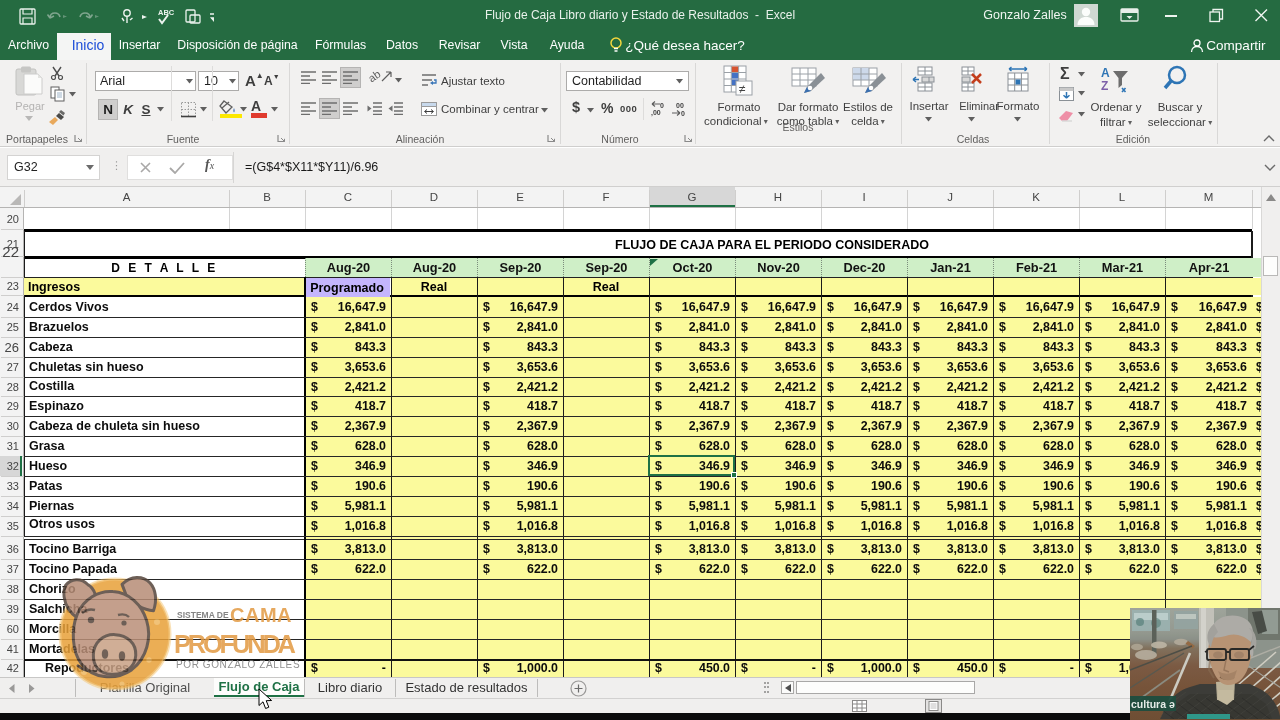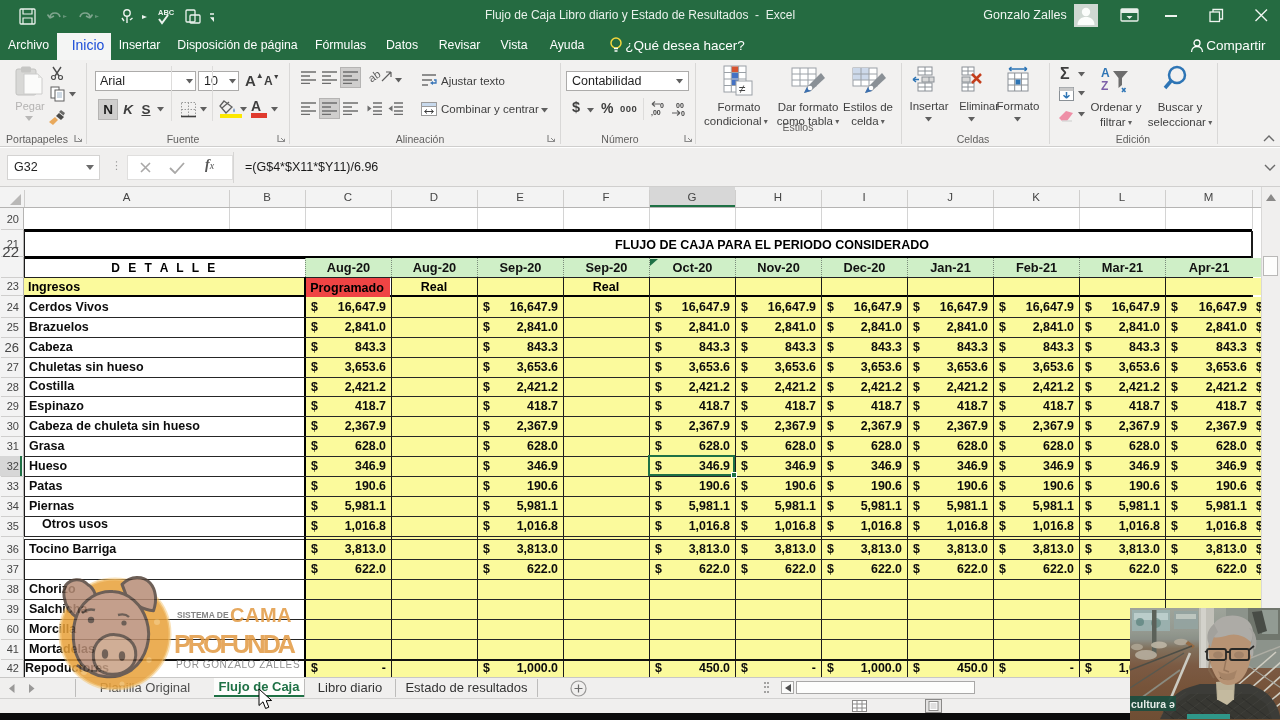--- a/index.html
+++ b/index.html
@@ -502,21 +502,21 @@
 <div class="ab ct" style="left:907px;top:71px;width:86px;height:19px;background:#cfefc7;color:#111;font-size:12.8px;font-weight:bold;border-left:1px dotted #7c8c7c">Jan-21</div>
 <div class="ab ct" style="left:993px;top:71px;width:86px;height:19px;background:#cfefc7;color:#111;font-size:12.8px;font-weight:bold;border-left:1px dotted #7c8c7c">Feb-21</div>
 <div class="ab ct" style="left:1079px;top:71px;width:86px;height:19px;background:#cfefc7;color:#111;font-size:12.8px;font-weight:bold;border-left:1px dotted #7c8c7c">Mar-21</div>
 <div class="ab ct" style="left:1165px;top:71px;width:87px;height:19px;background:#cfefc7;color:#111;font-size:12.8px;font-weight:bold;border-left:1px dotted #7c8c7c">Apr-21</div>
 <div class="ab" style="left:1252px;top:71px;width:9px;height:19px;background:#cfefc7"></div>
 <svg class="ab" style="left:650px;top:72px" width="9" height="8">
         <path d="M0 0h8L0 7z" fill="#1e7145"></path>
       </svg>
 <div class="ab" style="left:24px;top:90px;width:1228px;height:1px;background:#222"></div>
 <div class="ab" style="left:24px;top:91px;width:281px;height:17px;background:#fbfa9c;color:#000;font-size:12.5px;font-weight:bold;display:flex;align-items:center;padding-left:4px">Ingresos</div>
-<div class="ab ct" style="left:304px;top:91px;width:86px;height:19px;background:#ef4444;color:#000;font-size:12.5px;font-weight:bold">Programado</div>
+<div class="ab ct" style="left:304px;top:91px;width:86px;height:19px;background:#c4b5fd;color:#000;font-size:12.5px;font-weight:bold">Programado</div>
 <div class="ab ct" style="left:391px;top:91px;width:86px;height:17px;background:#fbfa9c;color:#000;font-size:12.5px;font-weight:bold">Real</div>
 <div class="ab ct" style="left:477px;top:91px;width:86px;height:17px;background:#fbfa9c;color:#000;font-size:12.5px;font-weight:bold"></div>
 <div class="ab ct" style="left:563px;top:91px;width:86px;height:17px;background:#fbfa9c;color:#000;font-size:12.5px;font-weight:bold">Real</div>
 <div class="ab ct" style="left:649px;top:91px;width:86px;height:17px;background:#fbfa9c;color:#000;font-size:12.5px;font-weight:bold"></div>
 <div class="ab ct" style="left:735px;top:91px;width:86px;height:17px;background:#fbfa9c;color:#000;font-size:12.5px;font-weight:bold"></div>
 <div class="ab ct" style="left:821px;top:91px;width:86px;height:17px;background:#fbfa9c;color:#000;font-size:12.5px;font-weight:bold"></div>
 <div class="ab ct" style="left:907px;top:91px;width:86px;height:17px;background:#fbfa9c;color:#000;font-size:12.5px;font-weight:bold"></div>
 <div class="ab ct" style="left:993px;top:91px;width:86px;height:17px;background:#fbfa9c;color:#000;font-size:12.5px;font-weight:bold"></div>
 <div class="ab ct" style="left:1079px;top:91px;width:86px;height:17px;background:#fbfa9c;color:#000;font-size:12.5px;font-weight:bold"></div>
 <div class="ab ct" style="left:1165px;top:91px;width:87px;height:17px;background:#fbfa9c;color:#000;font-size:12.5px;font-weight:bold"></div>
@@ -965,21 +965,21 @@
 <div class="ab num" style="left:1085px;top:309px;width:75px;height:20px;display:flex;align-items:center;justify-content:space-between">
         <span>$</span>
         <span>5,981.1</span>
       </div>
 <div class="ab num" style="left:1171px;top:309px;width:76px;height:20px;display:flex;align-items:center;justify-content:space-between">
         <span>$</span>
         <span>5,981.1</span>
       </div>
 <div class="ab num" style="left:1256px;top:309px;height:20px;display:flex;align-items:center">$</div>
 <div class="ab" style="left:24px;top:329px;width:1237px;height:1px;background:#262626;z-index:3"></div>
-<div class="ab" style="left:25px;top:329px;width:279px;height:15px;background:#fff;color:#0c0c0c;font-size:12.5px;font-weight:bold;display:flex;align-items:center;padding-left:17px;white-space:nowrap;overflow:hidden">Otros usos</div>
+<div class="ab" style="left:25px;top:329px;width:279px;height:15px;background:#fff;color:#0c0c0c;font-size:12.5px;font-weight:bold;display:flex;align-items:center;padding-left:4px;white-space:nowrap;overflow:hidden">Otros usos</div>
 <div class="ab" style="left:305px;top:329px;width:947px;height:20px;background:#fbfa9c"></div>
 <div class="ab" style="left:1252px;top:329px;width:9px;height:20px;background:#fbfa9c"></div>
 <div class="ab num" style="left:311px;top:329px;width:75px;height:20px;display:flex;align-items:center;justify-content:space-between">
         <span>$</span>
         <span>1,016.8</span>
       </div>
 <div class="ab num" style="left:483px;top:329px;width:75px;height:20px;display:flex;align-items:center;justify-content:space-between">
         <span>$</span>
         <span>1,016.8</span>
       </div>
@@ -1047,20 +1047,21 @@
 <div class="ab num" style="left:1085px;top:352px;width:75px;height:20px;display:flex;align-items:center;justify-content:space-between">
         <span>$</span>
         <span>3,813.0</span>
       </div>
 <div class="ab num" style="left:1171px;top:352px;width:76px;height:20px;display:flex;align-items:center;justify-content:space-between">
         <span>$</span>
         <span>3,813.0</span>
       </div>
 <div class="ab num" style="left:1256px;top:352px;height:20px;display:flex;align-items:center">$</div>
 <div class="ab" style="left:24px;top:372px;width:1237px;height:1px;background:#262626;z-index:3"></div>
+<div class="ab" style="left:25px;top:372px;width:279px;height:19px;background:#fff;color:#0c0c0c;font-size:12.5px;font-weight:bold;display:flex;align-items:center;padding-left:4px;white-space:nowrap;overflow:hidden">Tocino Papada</div>
 <div class="ab" style="left:305px;top:372px;width:947px;height:20px;background:#fbfa9c"></div>
 <div class="ab" style="left:1252px;top:372px;width:9px;height:20px;background:#fbfa9c"></div>
 <div class="ab num" style="left:311px;top:372px;width:75px;height:20px;display:flex;align-items:center;justify-content:space-between">
         <span>$</span>
         <span>622.0</span>
       </div>
 <div class="ab num" style="left:483px;top:372px;width:75px;height:20px;display:flex;align-items:center;justify-content:space-between">
         <span>$</span>
         <span>622.0</span>
       </div>
@@ -1103,21 +1104,21 @@
 <div class="ab" style="left:1252px;top:412px;width:9px;height:20px;background:#fbfa9c"></div>
 <div class="ab" style="left:24px;top:432px;width:1237px;height:1px;background:#262626;z-index:3"></div>
 <div class="ab" style="left:25px;top:432px;width:279px;height:19px;background:#fff;color:#0c0c0c;font-size:12.5px;font-weight:bold;display:flex;align-items:center;padding-left:4px;white-space:nowrap;overflow:hidden">Morcilla</div>
 <div class="ab" style="left:305px;top:432px;width:947px;height:20px;background:#fbfa9c"></div>
 <div class="ab" style="left:1252px;top:432px;width:9px;height:20px;background:#fbfa9c"></div>
 <div class="ab" style="left:24px;top:452px;width:1237px;height:1px;background:#262626;z-index:3"></div>
 <div class="ab" style="left:25px;top:452px;width:279px;height:19px;background:#fff;color:#0c0c0c;font-size:12.5px;font-weight:bold;display:flex;align-items:center;padding-left:4px;white-space:nowrap;overflow:hidden">Mortadelas</div>
 <div class="ab" style="left:305px;top:452px;width:947px;height:20px;background:#fbfa9c"></div>
 <div class="ab" style="left:1252px;top:452px;width:9px;height:20px;background:#fbfa9c"></div>
 <div class="ab" style="left:24px;top:472px;width:1237px;height:1px;background:#262626;z-index:3"></div>
-<div class="ab" style="left:25px;top:472px;width:279px;height:17px;background:#fff;color:#0c0c0c;font-size:12.5px;font-weight:bold;display:flex;align-items:center;padding-left:0;white-space:nowrap;overflow:hidden">Repoductores</div>
+<div class="ab" style="left:25px;top:472px;width:279px;height:17px;background:#fff;color:#0c0c0c;font-size:12.5px;font-weight:bold;display:flex;align-items:center;padding-left:20px;white-space:nowrap;overflow:hidden">Repoductores</div>
 <div class="ab" style="left:305px;top:472px;width:947px;height:18px;background:#fbfa9c"></div>
 <div class="ab" style="left:1252px;top:472px;width:9px;height:18px;background:#fbfa9c"></div>
 <div class="ab num" style="left:311px;top:472px;width:75px;height:18px;display:flex;align-items:center;justify-content:space-between">
         <span>$</span>
         <span>-</span>
       </div>
 <div class="ab num" style="left:483px;top:472px;width:75px;height:18px;display:flex;align-items:center;justify-content:space-between">
         <span>$</span>
         <span>1,000.0</span>
       </div>

